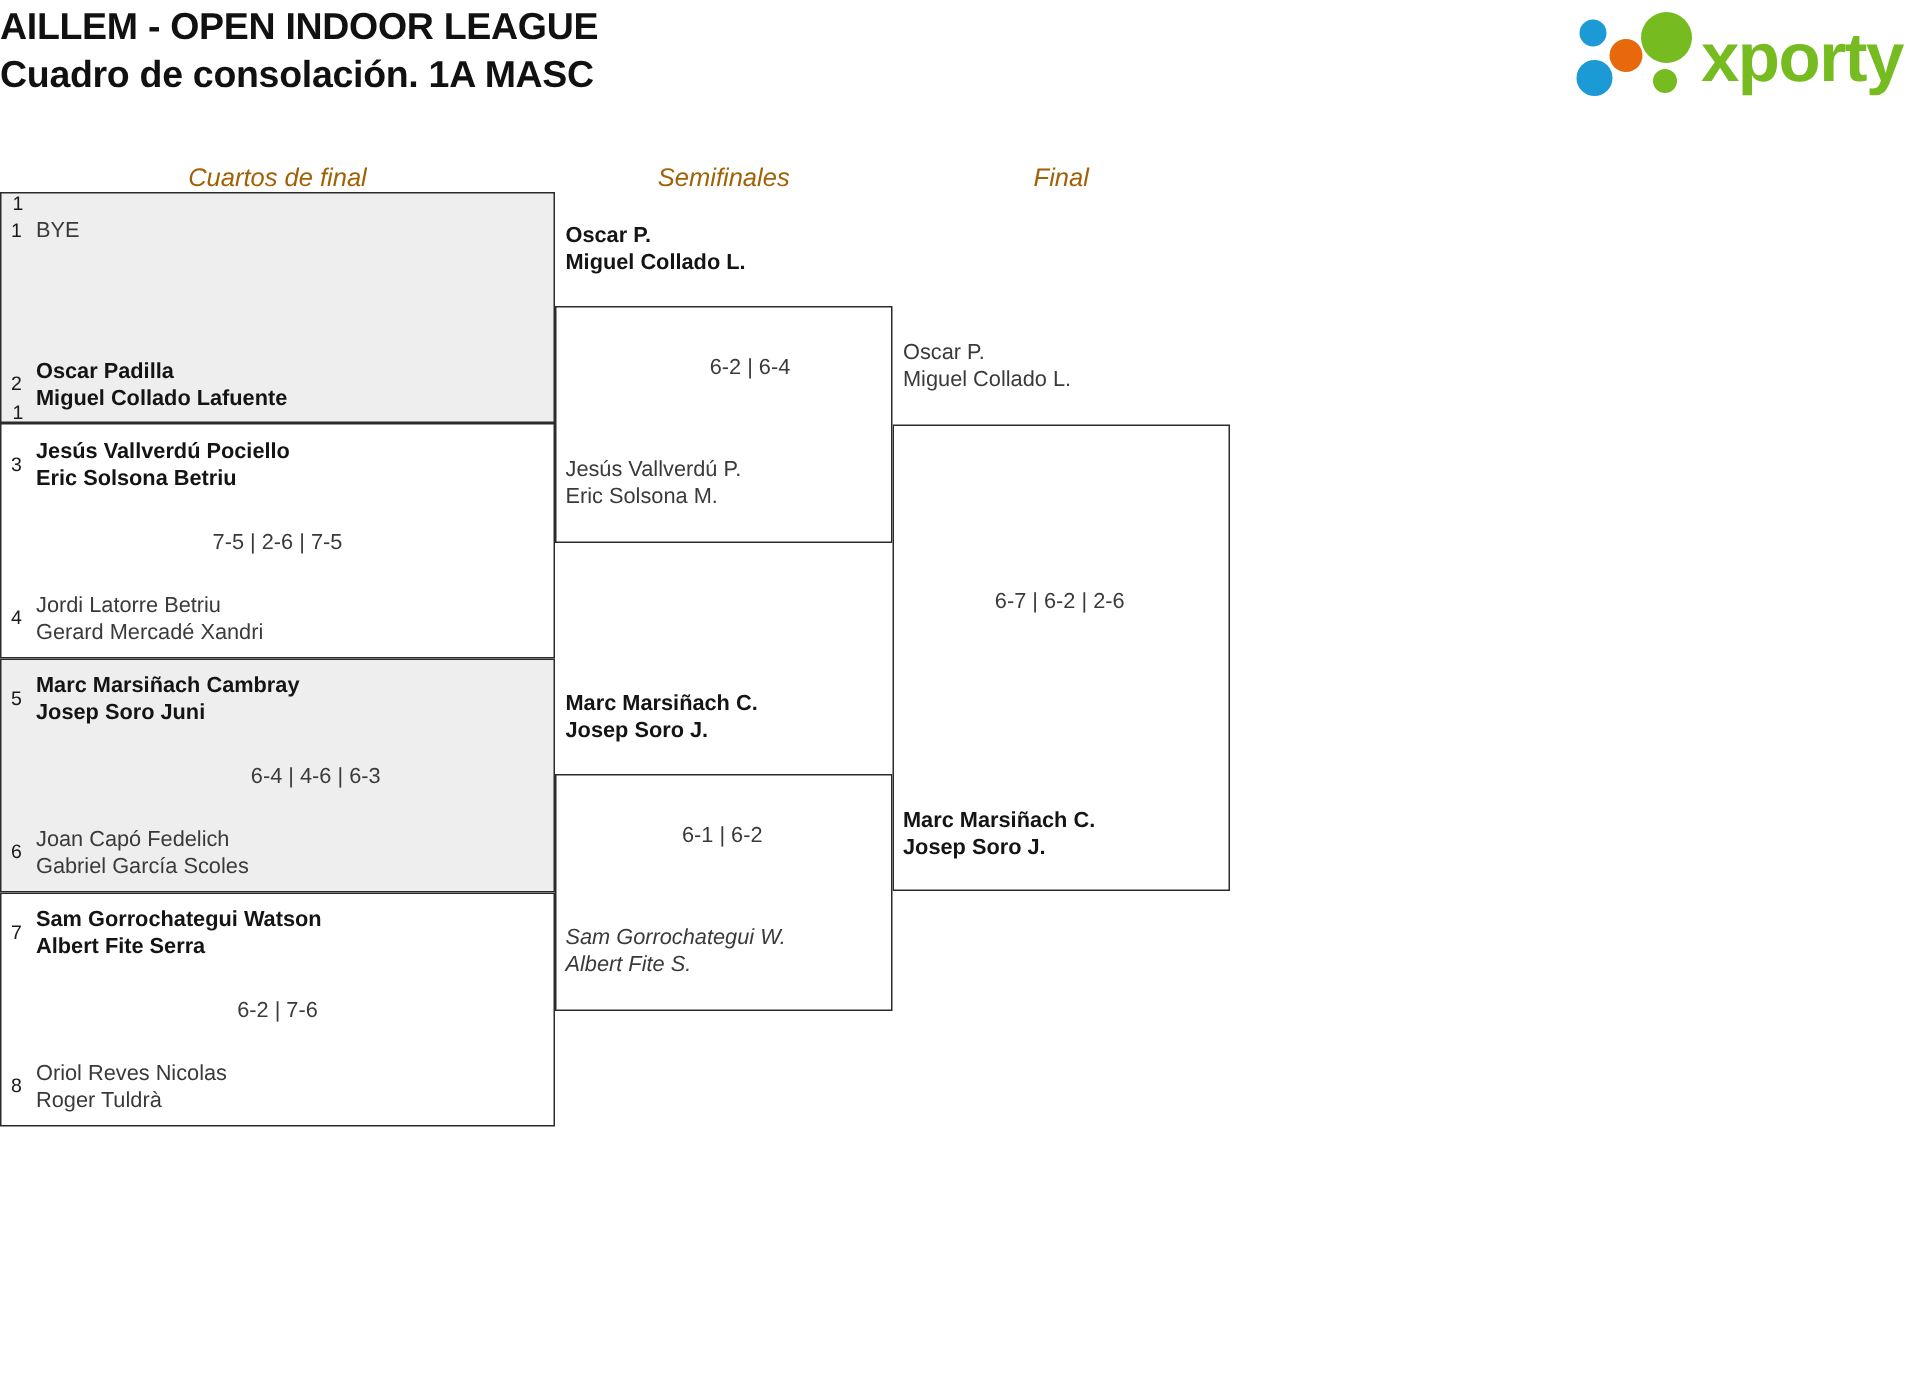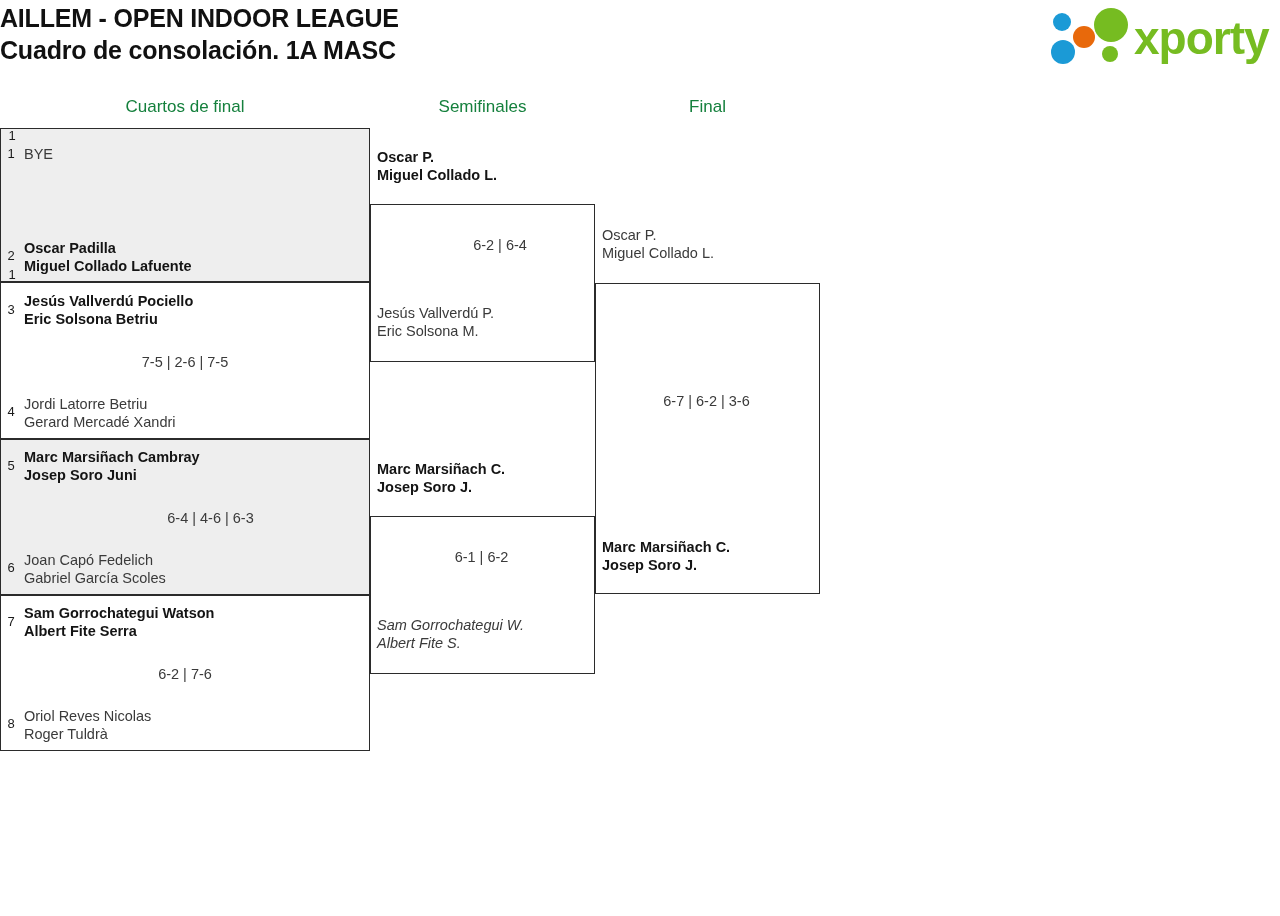--- a/index.html
+++ b/index.html
@@ -23,23 +23,23 @@
   }
 
   .logo {
     position: absolute; right: 6px; top: 6px;
     width: 226px; height: 62px;
   }
   .logo svg { display: block; }
 
   
   .round-head {
-    position: absolute; top: 96px;
-    font-size: 17px; font-weight: 400; color: #15803d;
-    text-align: center; line-height: 22px;
+    position: absolute; top: 108px;
+    font-size: 17px; font-weight: 400; color: #a16207;
+    text-align: center; line-height: 22px; font-style: italic;
   }
   .rh-qf { left: 0px;   width: 370px; }
   .rh-sf { left: 370px; width: 225px; }
   .rh-f  { left: 595px; width: 225px; }
 
   
   .mbox {
     position: absolute;
     border: 1px solid #2b2b2b;
     background: #ffffff;
@@ -187,15 +187,15 @@
 
   <div class="mbox" style="left:595px; top:283px; width:225px; height:311px;"></div>
   <div class="adv" style="left:602px; top:226px;">
     <span class="ln">Oscar P.</span>
     <span class="ln">Miguel Collado L.</span>
   </div>
   <div class="adv win" style="left:602px; top:538px;">
     <span class="ln">Marc Marsiñach C.</span>
     <span class="ln">Josep Soro J.</span>
   </div>
-  <div class="score" style="left:595px; top:392px; width:223px;">6-7 | 6-2 | 3-6</div>
+  <div class="score" style="left:595px; top:392px; width:223px;">6-7 | 6-2 | 2-6</div>
 
 </div>
 
 </body></html>

